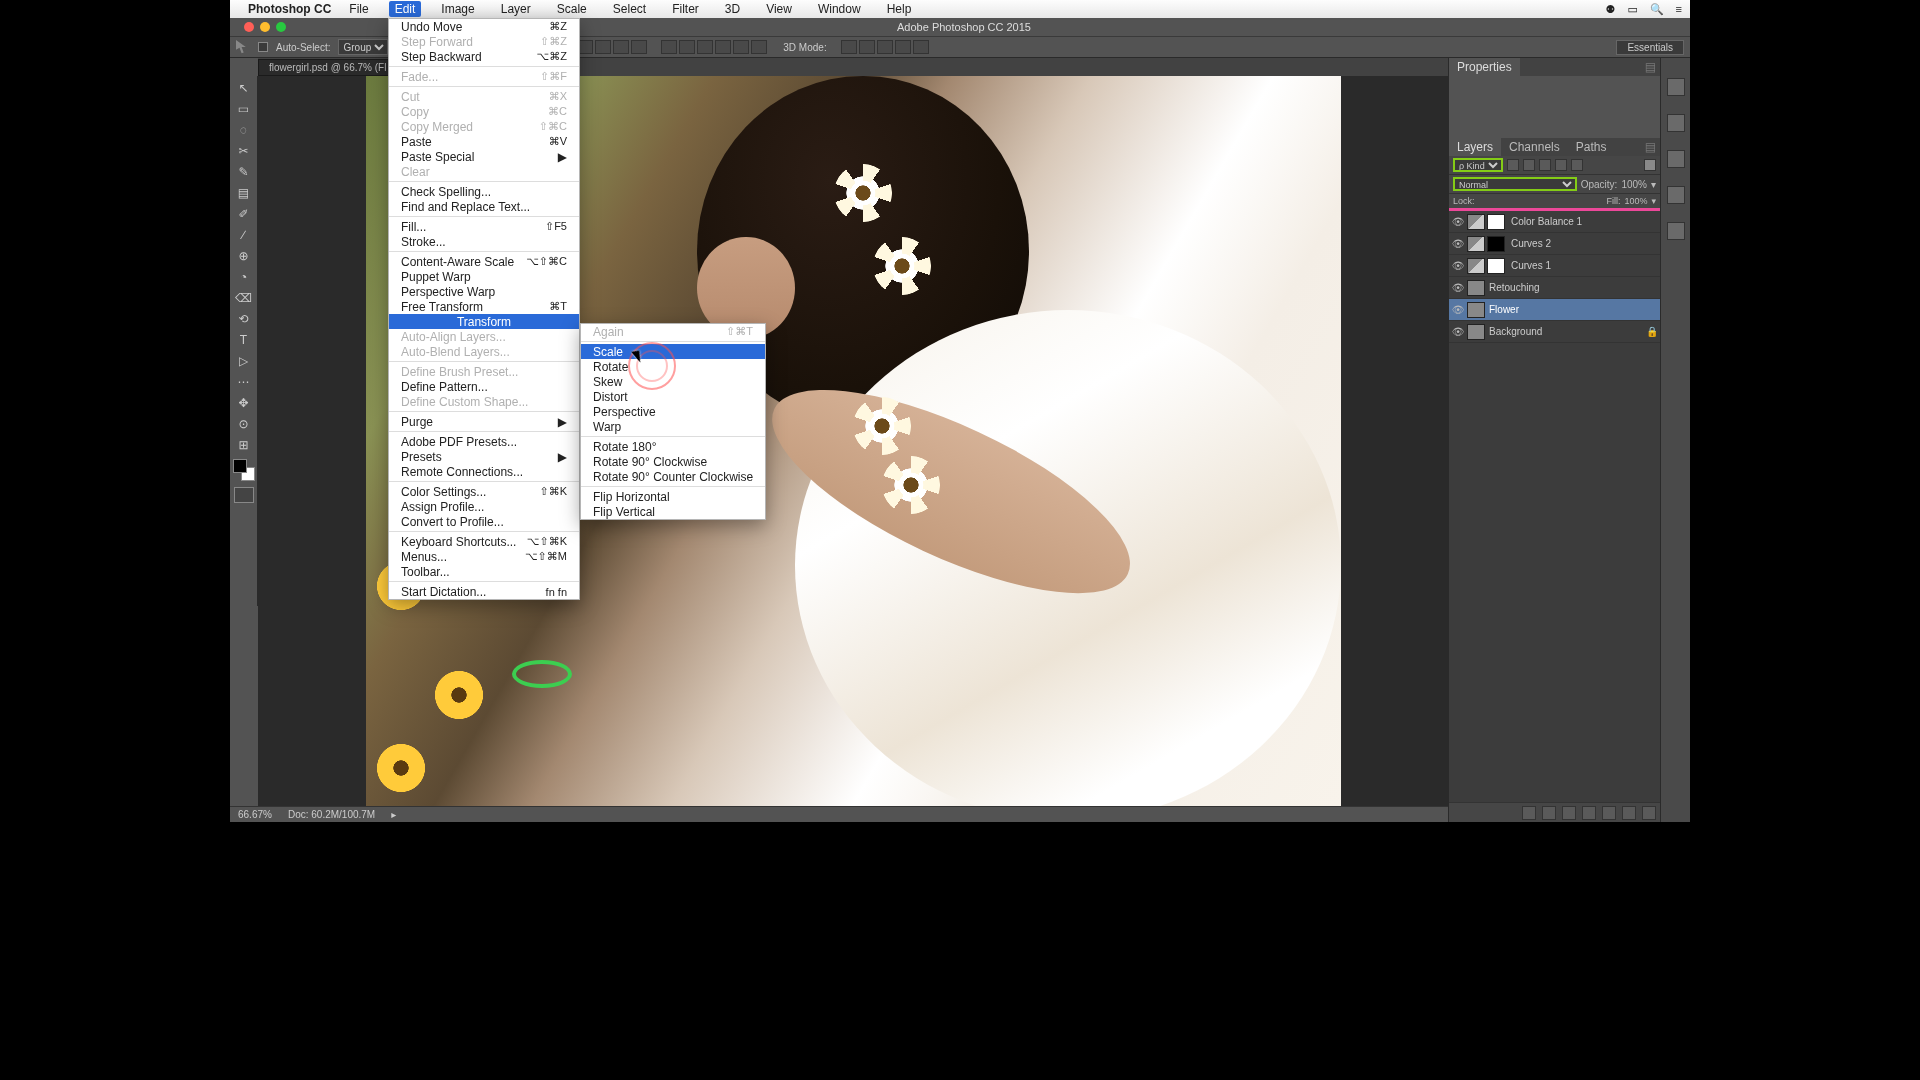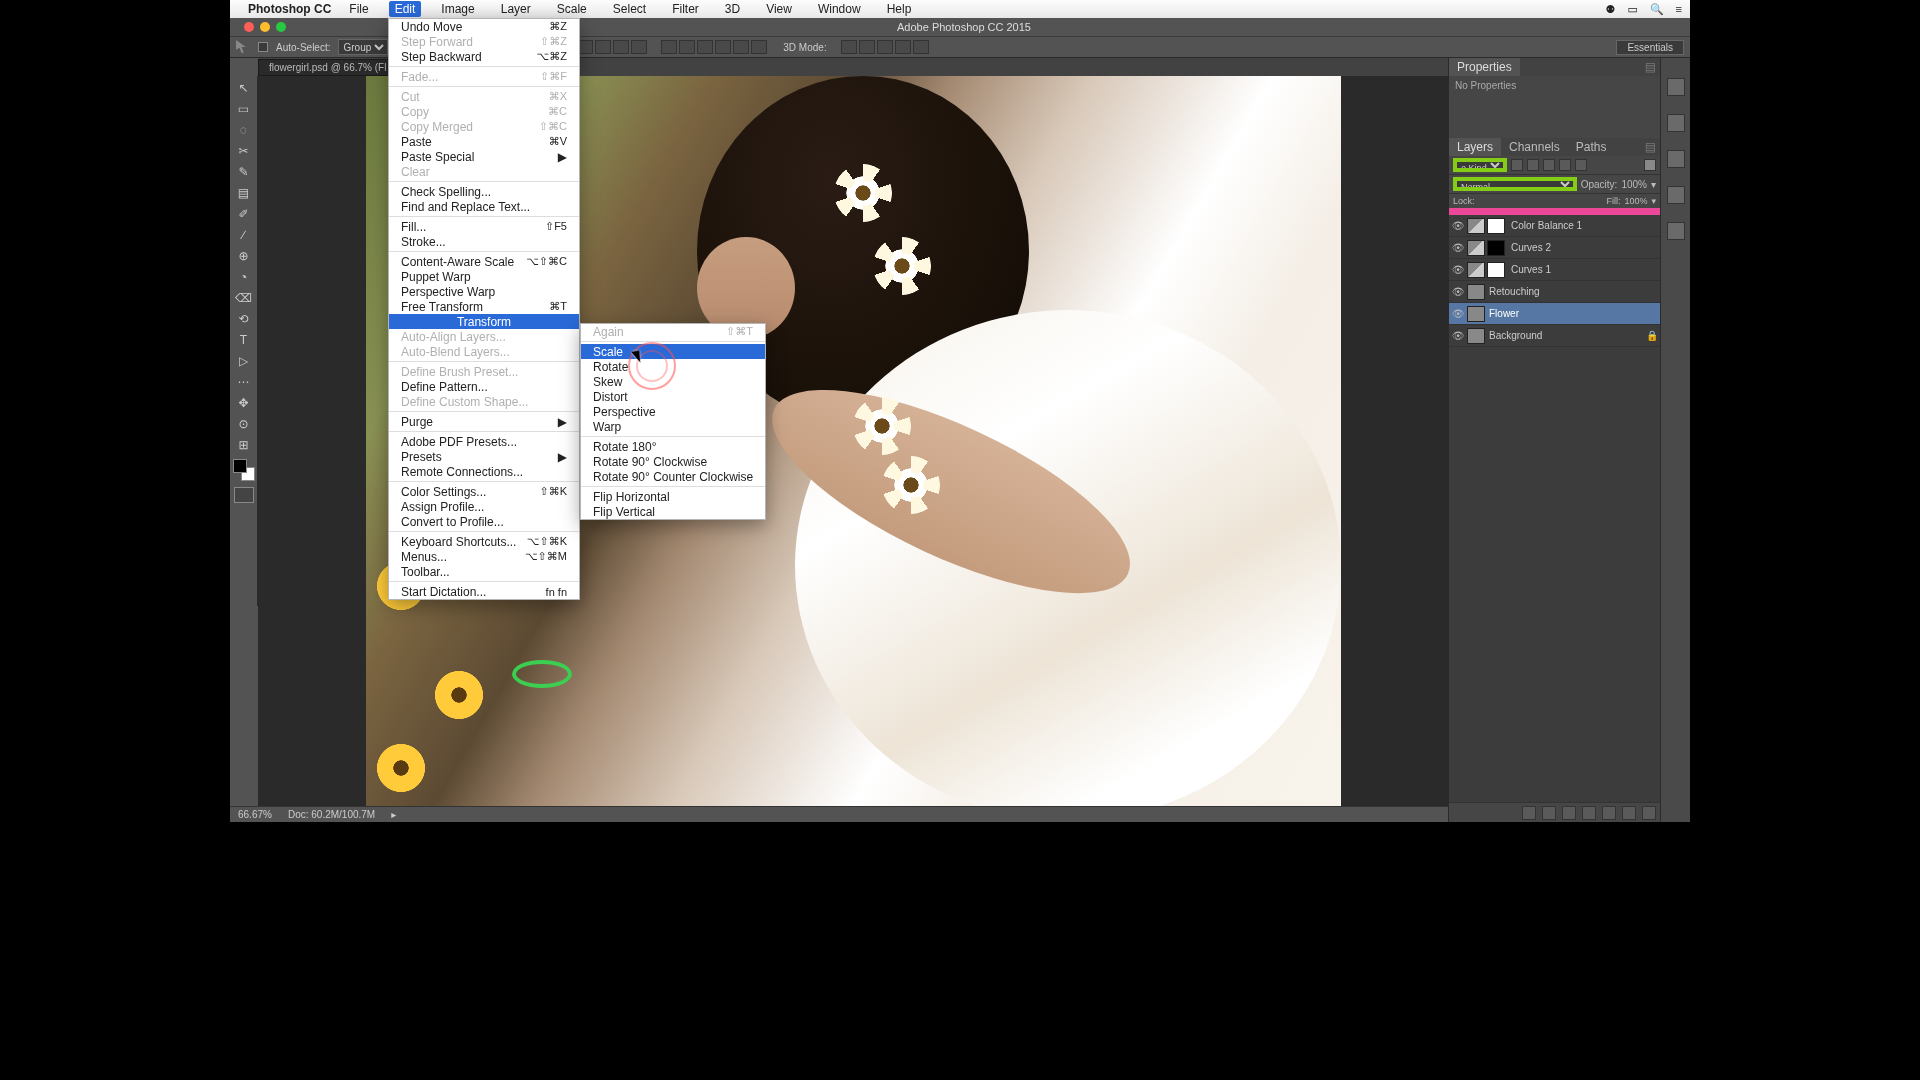--- a/index.html
+++ b/index.html
@@ -71,23 +71,23 @@
 .panel-group { flex: 1; display: flex; flex-direction: column; border-left: 1px solid #2a2a2a; }
 .tabrow { display: flex; background: #424242; font-size: 12px; color: #bbb; height: 18px; align-items: center; }
 .tabrow .tab { padding: 2px 8px; }
 .tabrow .tab.active { background: #535353; color: #ddd; }
 .tabrow .grip { margin-left: auto; color: #777; padding-right: 4px; }
 .panel-body { flex: 1; background: #464646; font-size: 10px; color: #aaa; padding: 4px 6px; }
 
 
 .layers-panel { width: 215px; border-left: 1px solid #2a2a2a; display: flex; flex-direction: column; }
 .layers-ctrls { background: #464646; padding: 2px 4px; font-size: 10px; color: #bbb; display: flex; align-items: center; gap: 4px; border-bottom: 1px solid #333; }
-.layers-ctrls select, .layers-ctrls input { background: #3a3a3a; color: #ccc; border: 4px solid #84cc16; font-size: 9px; height: 14px; }
+.layers-ctrls select, .layers-ctrls input { background: #3a3a3a; color: #ccc; border: 2px solid #84cc16; font-size: 9px; height: 14px; }
 .layers-ctrls .ic { width: 12px; height: 12px; background: #5a5a5a; border: 1px solid #333; }
-.layers-ctrls2 { background: #464646; padding: 2px 4px; font-size: 9px; color: #bbb; display: flex; align-items: center; gap: 4px; border-bottom: 7px solid #ec4899; }
+.layers-ctrls2 { background: #464646; padding: 2px 4px; font-size: 9px; color: #bbb; display: flex; align-items: center; gap: 4px; border-bottom: 3px solid #ec4899; }
 .layers-list { flex: 1; background: #3c3c3c; overflow: auto; }
 .layer { display: flex; align-items: center; height: 22px; border-bottom: 1px solid #333; font-size: 10px; color: #ccc; }
 .layer.sel { background: #5677a3; color: #fff; }
 .layer .eye { width: 18px; text-align: center; color: #bbb; }
 .layer .thumb { width: 18px; height: 16px; background: #888; border: 1px solid #222; margin-right: 2px; }
 .layer .mask { width: 18px; height: 16px; background: #fff; border: 1px solid #222; margin-right: 4px; }
 .layer .mask.b { background: #000; }
 .layer .nm { flex: 1; padding-left: 2px; }
 .layer .lock { width: 14px; color: #aaa; }
 .layers-bottom { height: 20px; background: #464646; border-top: 1px solid #333; display: flex; align-items: center; justify-content: flex-end; gap: 6px; padding: 0 4px; }
@@ -243,21 +243,20 @@
   </div>
 
   <div class="right-col" style="width:242px;">
     <div class="panels" style="flex-direction:column;">
 
       <div class="panel-group" style="flex:0 0 80px;">
         <div class="tabrow">
           <div class="tab active">Properties</div>
           <div class="grip">▤</div>
         </div>
-        <div class="panel-body">No Properties</div>
       </div>
 
       <div class="layers-panel" style="width:auto; flex:1;">
         <div class="tabrow">
           <div class="tab active">Layers</div>
           <div class="tab">Channels</div>
           <div class="tab">Paths</div>
           <div class="grip">▤</div>
         </div>
         <div class="layers-ctrls">

